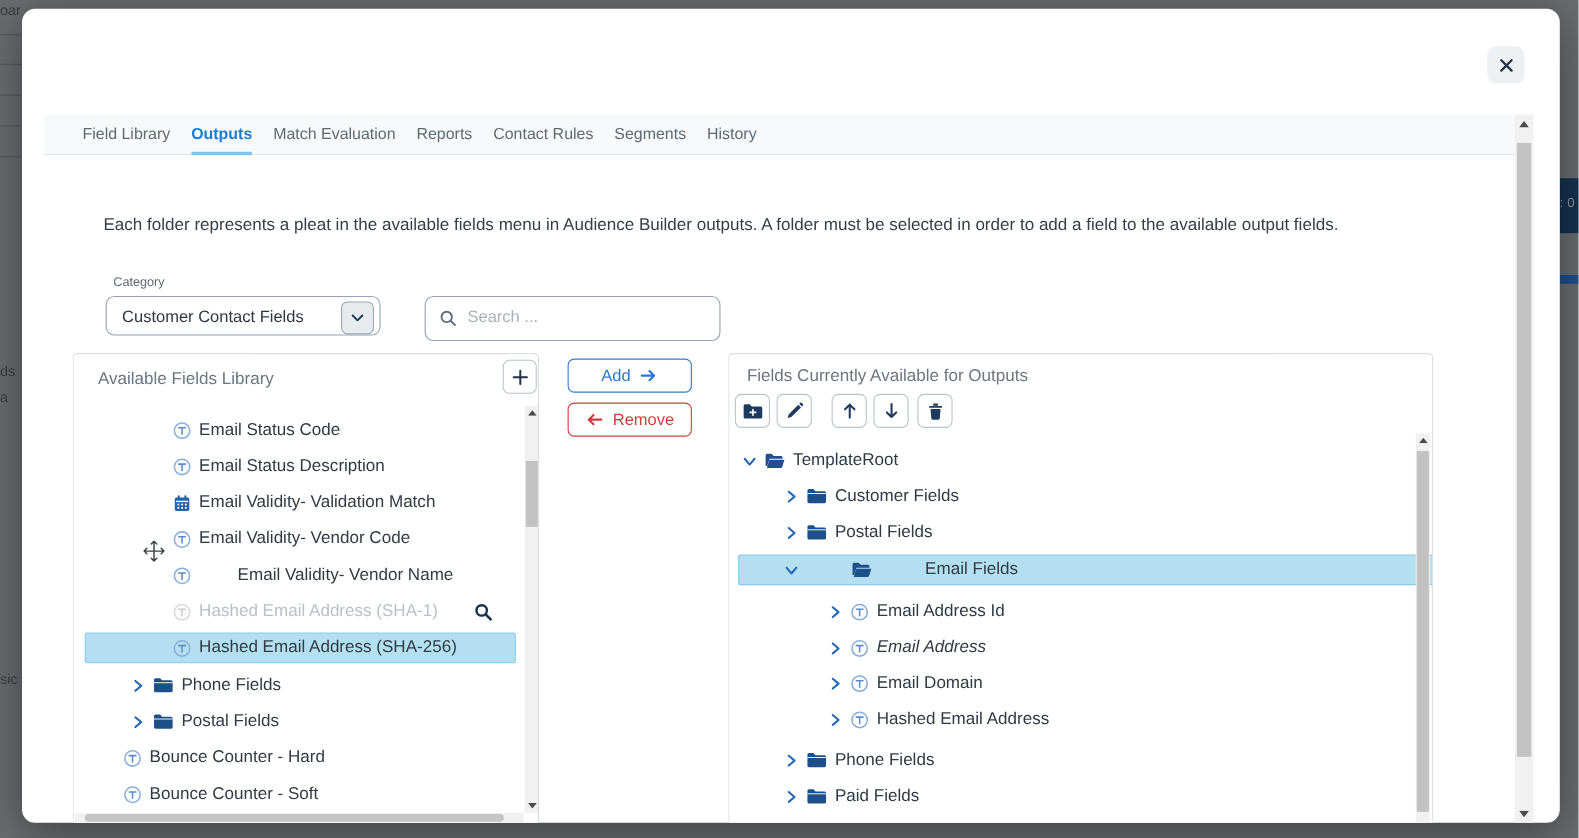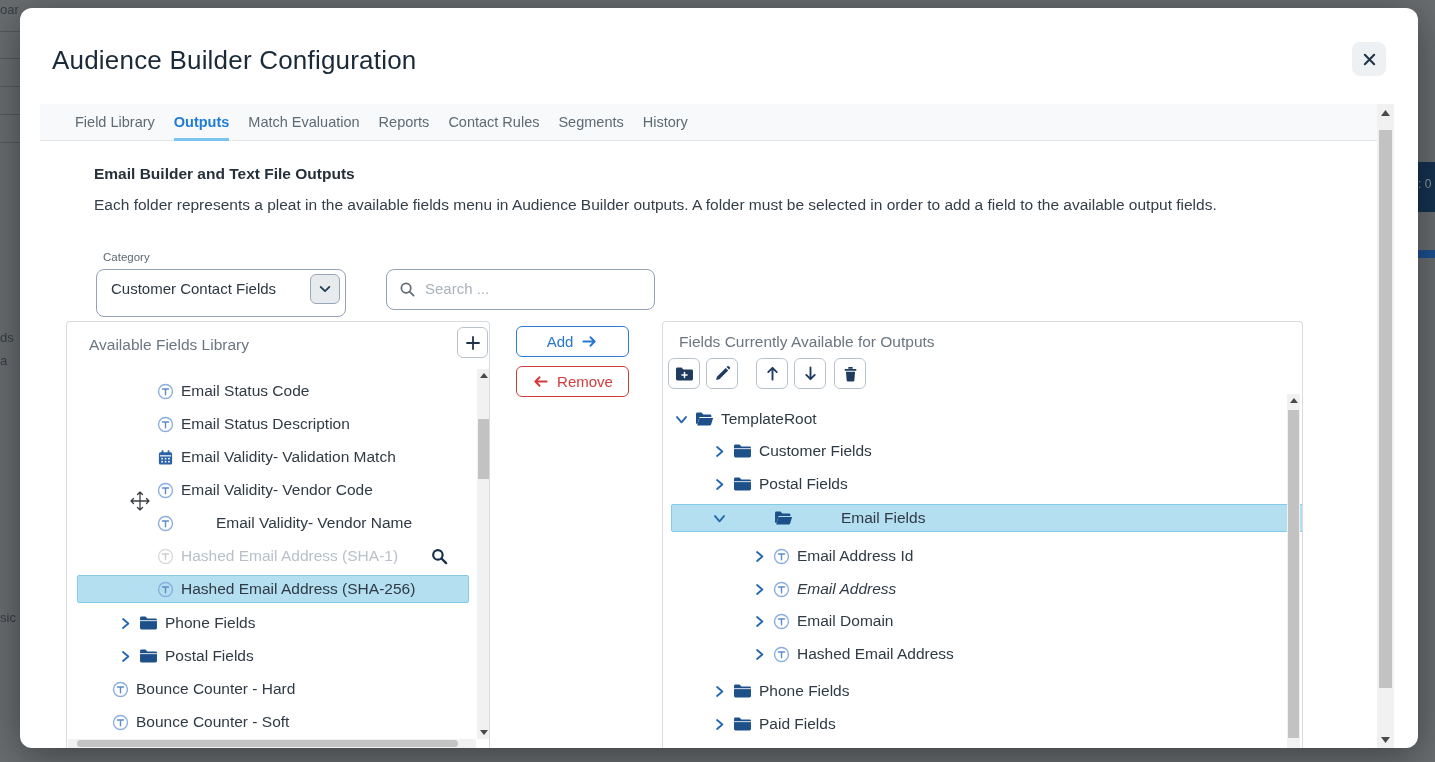--- a/index.html
+++ b/index.html
@@ -22,21 +22,21 @@
   .tabbar{position:absolute;left:20px;top:96px;width:1337px;height:37px;background:#f7f9fa;
           border-bottom:1px solid #e1e5e8;display:flex;align-items:center;padding-left:35px;box-sizing:border-box;}
   .tab{position:relative;font-size:14.5px;color:#5e6a74;margin-right:19px;height:100%;
        display:flex;align-items:center;cursor:pointer;}
   .tab.active{color:#1f7cd6;font-weight:bold;}
   .tab.active::after{content:"";position:absolute;left:0;right:0;bottom:-1px;height:3px;background:#7cc4f0;}
   
   .heading{position:absolute;left:74px;top:157px;font-size:15.5px;font-weight:bold;color:#25303a;}
   .desc{position:absolute;left:74px;top:184px;width:1228px;font-size:15.5px;line-height:26px;color:#333e48;margin:0;}
   .cat-label{position:absolute;left:83px;top:243px;font-size:11.5px;color:#5d6974;}
-  .select{position:absolute;left:76px;top:261px;width:250px;height:48px;border:1px solid #94a1b6;
+  .select{position:absolute;left:76px;top:261px;width:250px;height:36px;border:1px solid #94a1b6;
           border-radius:8px;box-sizing:border-box;background:#fff;cursor:pointer;}
   .select .val{position:absolute;left:14px;top:10px;font-size:15px;color:#2c3742;}
   .sel-btn{position:absolute;left:213px;top:4px;width:30px;height:30px;background:#e8ebed;
            border:1px solid #9aa7b8;border-radius:6px;box-sizing:border-box;
            display:flex;align-items:center;justify-content:center;}
   .search-box{position:absolute;left:366px;top:261px;width:269px;height:41px;border:1px solid #94a1b6;
               border-radius:8px;box-sizing:border-box;background:#fff;}
   .search-box .mag{position:absolute;left:12px;top:11px;}
   .search-box .ph{position:absolute;left:38px;top:10px;font-size:15px;color:#a9b1ba;}
   
@@ -86,41 +86,39 @@
     <span class="bg-text" style="left:0;top:353px;">a</span>
     <span class="bg-text" style="left:0;top:610px;">sic</span>
     <div class="bg-navy" style="top:162px;height:50px;">
       <span style="position:absolute;left:0;top:15px;">: 0</span>
     </div>
     <div class="bg-strip" style="top:250px;"></div>
   </div>
 
   <div class="modal">
 
-    <div class="title">Audience Builder Configuration</div>
 
     <button class="close-btn">
       <span class="ic">
         <svg width="15" height="15" viewBox="0 0 16 16">
             <path d="M3 3 L13 13 M13 3 L3 13" stroke="#1e3248" stroke-width="2.2" stroke-linecap="round"></path>
           </svg>
       </span>
     </button>
 
     <div class="tabbar">
       <div class="tab">Field Library</div>
       <div class="tab active">Outputs</div>
       <div class="tab">Match Evaluation</div>
       <div class="tab">Reports</div>
       <div class="tab">Contact Rules</div>
       <div class="tab">Segments</div>
       <div class="tab">History</div>
     </div>
 
-    <div class="heading">Email Builder and Text File Outputs</div>
     <p class="desc">Each folder represents a pleat in the available fields menu in Audience Builder outputs. A folder must be selected in order to add a field to the available output fields.</p>
 
     <div class="cat-label">Category</div>
     <div class="select">
       <span class="val">Customer Contact Fields</span>
       <span class="sel-btn">
         <span class="ic">
           <svg width="14" height="14" viewBox="0 0 16 16">
               <path d="M3 5.5 L8 10.5 L13 5.5" fill="none" stroke="#1e3a55" stroke-width="2" stroke-linecap="round" stroke-linejoin="round"></path>
             </svg>

